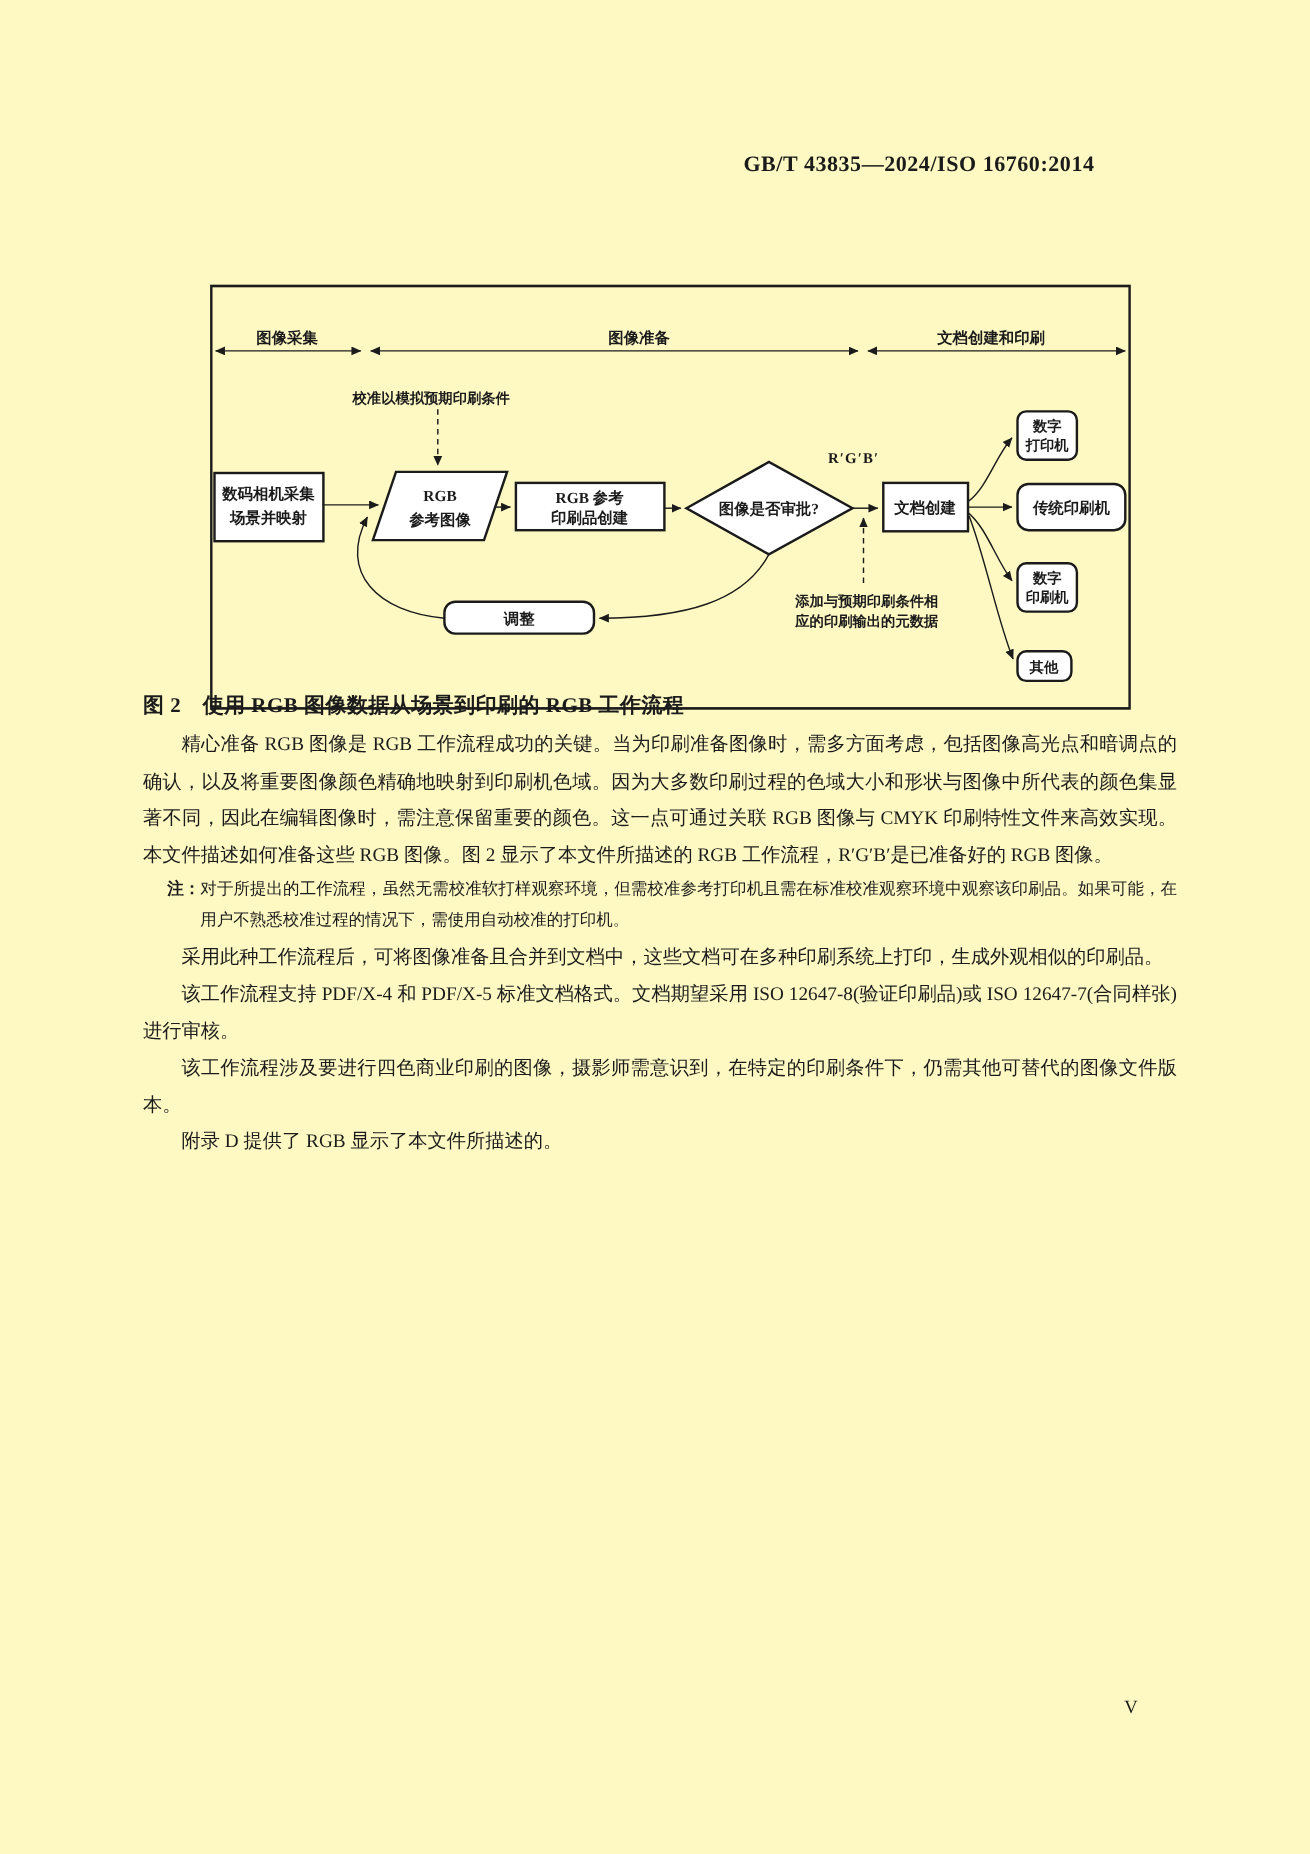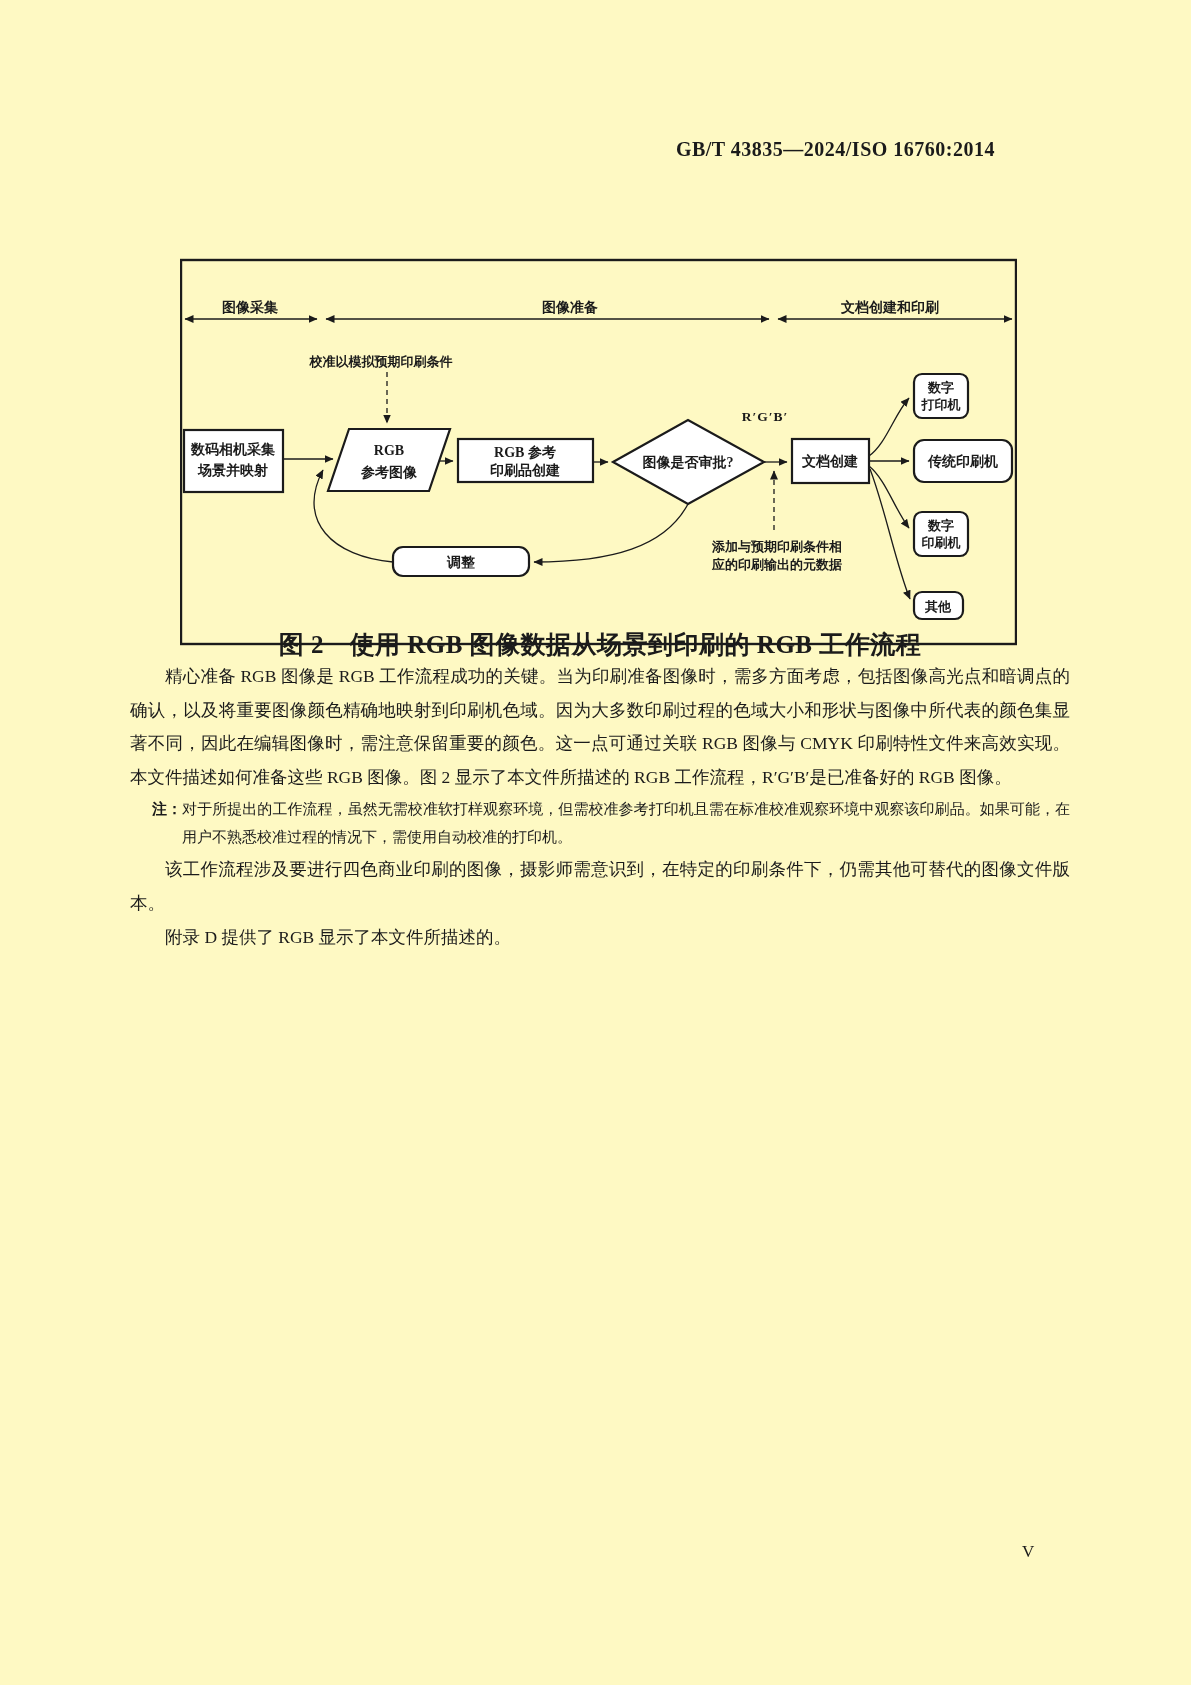--- a/index.html
+++ b/index.html
@@ -16,29 +16,29 @@
     position:absolute;
     top:138px;right:196px;
     font-size:20px;
     font-weight:bold;
     letter-spacing:0.5px;
     font-family:"Liberation Serif","DejaVu Serif",serif;
     white-space:nowrap;
   }
   .figure-box{
     position:absolute;
-    left:180px;top:212px;
+    left:191px;top:212px;
     width:837px;height:480px;
   }
   .figure-box svg{display:block;width:100%;height:100%;}
   .fig-caption{
     position:absolute;
     left:130px;top:628px;width:940px;
-    text-align:center;
-    font-size:25px;
+    text-align:left;
+    font-size:19px;
     font-weight:bold;
     letter-spacing:0.5px;
   }
   .body-text{
     position:absolute;
     left:130px;top:660px;width:940px;
     font-size:17.5px;
     line-height:33.6px;
     text-align:justify;
   }
@@ -150,19 +150,21 @@
       <text class="svgtxt f13" x="597" y="292">添加与预期印刷条件相</text>
       <text class="svgtxt f13" x="597" y="310">应的印刷输出的元数据</text>
     </svg>
   </div>
 
   <div class="fig-caption">图 2　使用 RGB 图像数据从场景到印刷的 RGB 工作流程</div>
 
   <div class="body-text">
     <p>精心准备 RGB 图像是 RGB 工作流程成功的关键。当为印刷准备图像时，需多方面考虑，包括图像高光点和暗调点的确认，以及将重要图像颜色精确地映射到印刷机色域。因为大多数印刷过程的色域大小和形状与图像中所代表的颜色集显著不同，因此在编辑图像时，需注意保留重要的颜色。这一点可通过关联 RGB 图像与 CMYK 印刷特性文件来高效实现。本文件描述如何准备这些 RGB 图像。图 2 显示了本文件所描述的 RGB 工作流程，R′G′B′是已准备好的 RGB 图像。</p>
     <div class="note"><span class="note-label">注：</span><span>对于所提出的工作流程，虽然无需校准软打样观察环境，但需校准参考打印机且需在标准校准观察环境中观察该印刷品。如果可能，在用户不熟悉校准过程的情况下，需使用自动校准的打印机。</span></div>
+    <p>采用此种工作流程后，可将图像准备且合并到文档中，这些文档可在多种印刷系统上打印，生成外观相似的印刷品。</p>
+    <p>该工作流程支持 PDF/X-4 和 PDF/X-5 标准文档格式。文档期望采用 ISO 12647-8(验证印刷品)或 ISO 12647-7(合同样张)进行审核。</p>
     <p>该工作流程涉及要进行四色商业印刷的图像，摄影师需意识到，在特定的印刷条件下，仍需其他可替代的图像文件版本。</p>
     <p>附录 D 提供了 RGB 显示了本文件所描述的。</p>
   </div>
 
   <div class="page-number">V</div>
 
 </div>
 
 </body></html>

